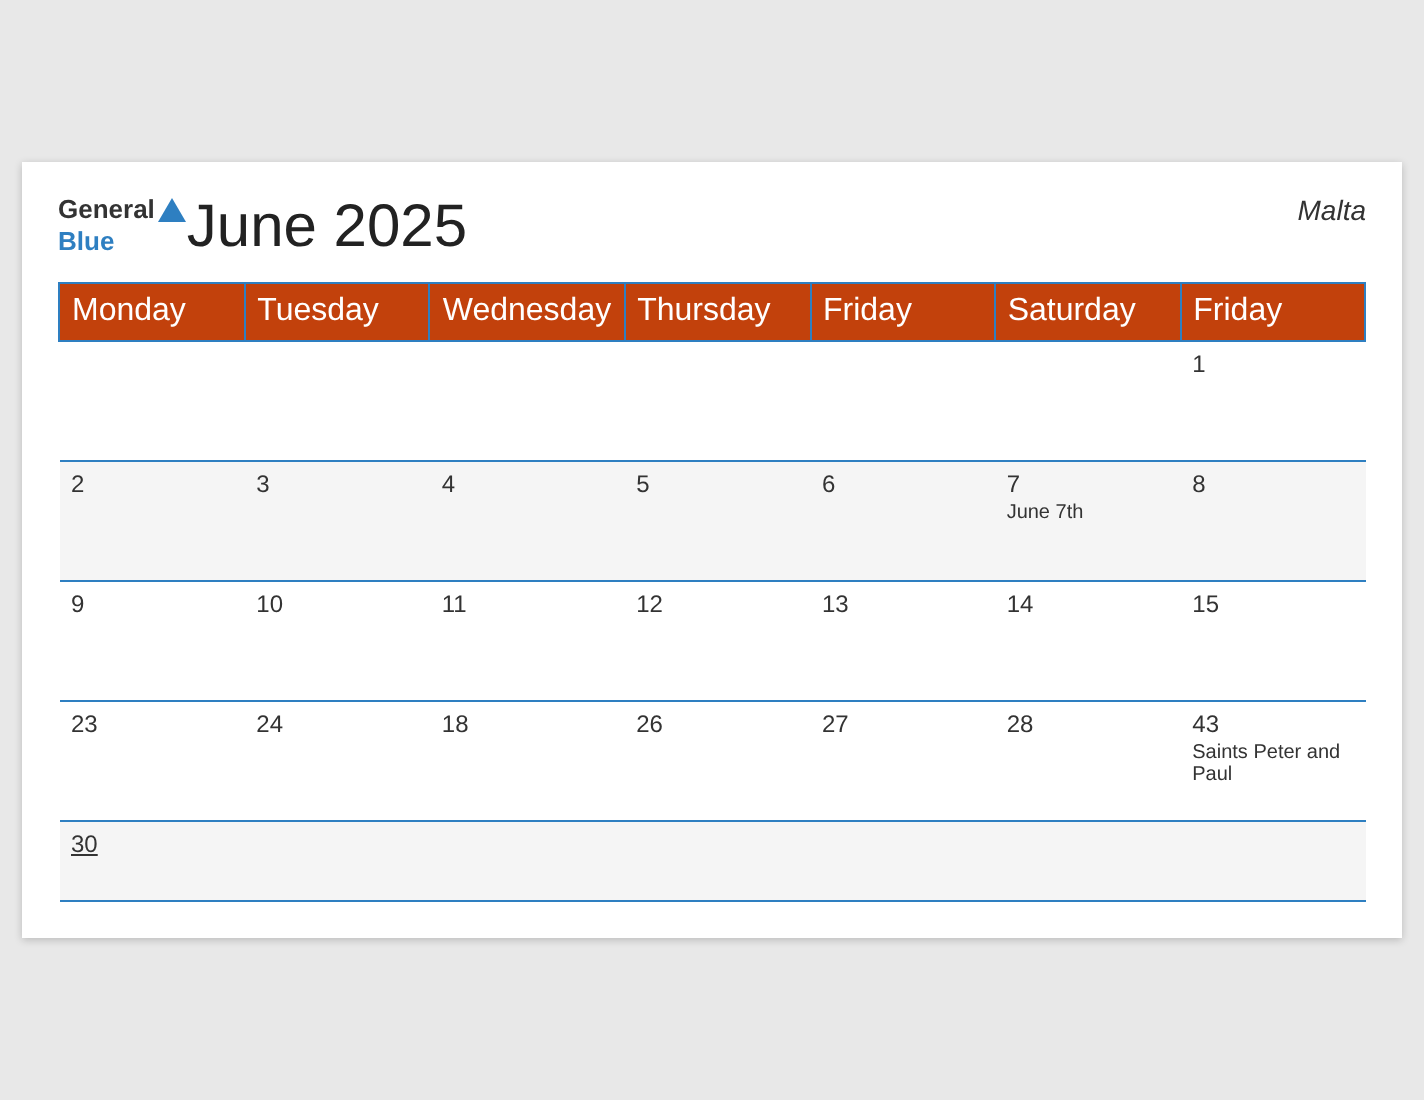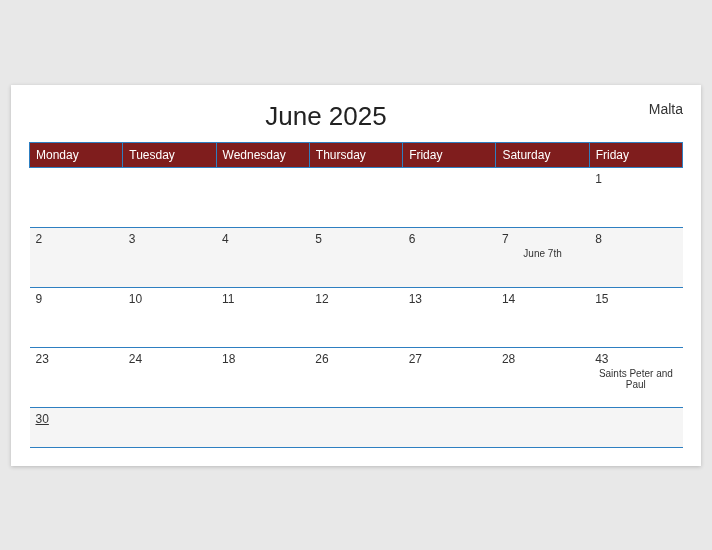--- a/index.html
+++ b/index.html
@@ -48,40 +48,41 @@
       border-right: 7px solid transparent;
       border-bottom: 12px solid #2e7fc1;
       margin-left: 2px;
       vertical-align: middle;
     }
     .logo-row {
       display: flex;
       align-items: center;
     }
     .calendar-title {
-      font-size: 26px;
+      font-size: 30px;
       font-weight: normal;
       color: #222;
-      text-align: center;
+      text-align: left;
       flex: 1;
     }
     .calendar-country {
       font-size: 14px;
       color: #333;
       min-width: 60px;
       text-align: right;
+      font-style: italic;
     }
     .calendar-table {
       width: 100%;
       border-collapse: collapse;
     }
     .calendar-table th {
-      background: #7f1d1d;
+      background: #c2410c;
       color: white;
-      font-size: 12px;
+      font-size: 16px;
       font-weight: normal;
       padding: 5px 6px;
       text-align: left;
       border: 1px solid #2e7fc1;
     }
     .calendar-table td {
       width: calc(100%/7);
       vertical-align: top;
       padding: 4px 6px 4px 6px;
       font-size: 12px;
@@ -98,36 +99,42 @@
     .day-num {
       font-size: 12px;
       color: #333;
       display: block;
     }
     .day-event {
       font-size: 10px;
       color: #333;
       display: block;
       margin-top: 2px;
-      text-align: center;
     }
     .row-shaded td {
       background: #f5f5f5 !important;
     }
     .last-row td {
       height: 40px;
       text-decoration: underline;
     }
   </style>
 </head>
 <body>
 
 <div class="calendar-wrapper">
   <div class="calendar-header">
 
+    <div class="logo">
+      <div class="logo-row">
+        <span class="logo-general">General</span>
+        <span class="logo-triangle"></span>
+      </div>
+      <span class="logo-blue">Blue</span>
+    </div>
 
     <div class="calendar-title">June 2025</div>
 
     <div class="calendar-country">Malta</div>
   </div>
 
   <table class="calendar-table">
     <thead>
       <tr>
 

